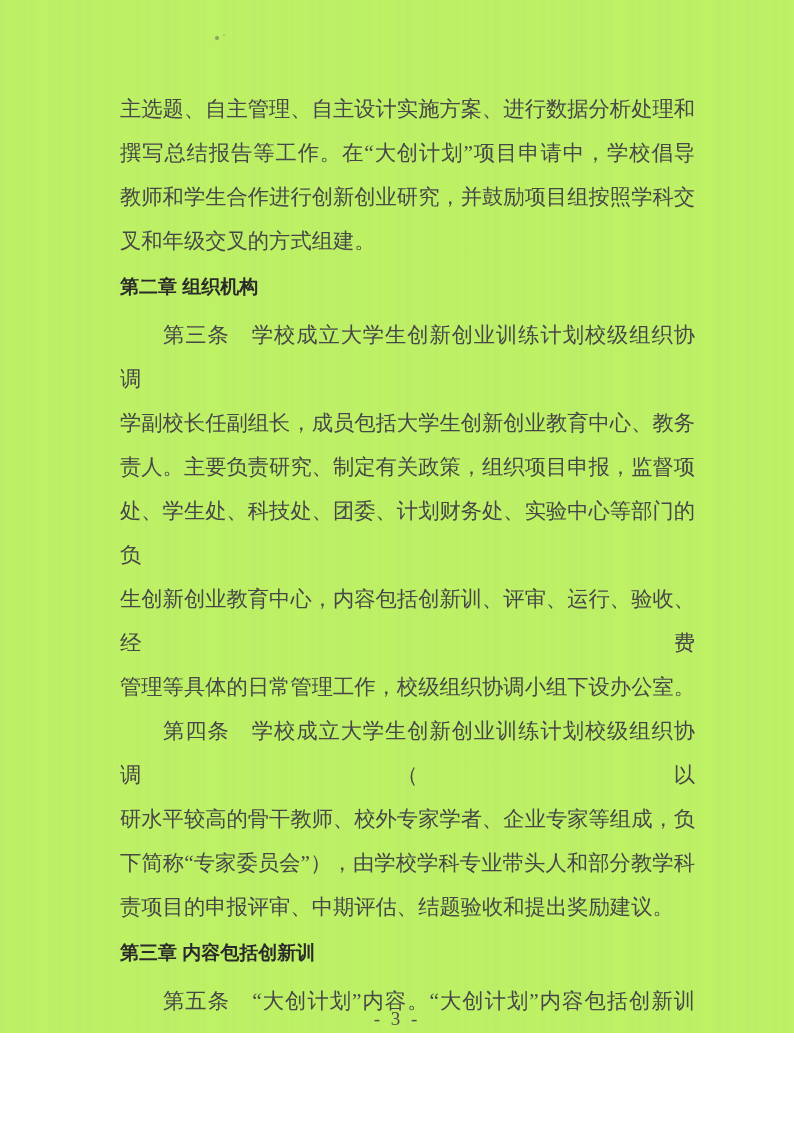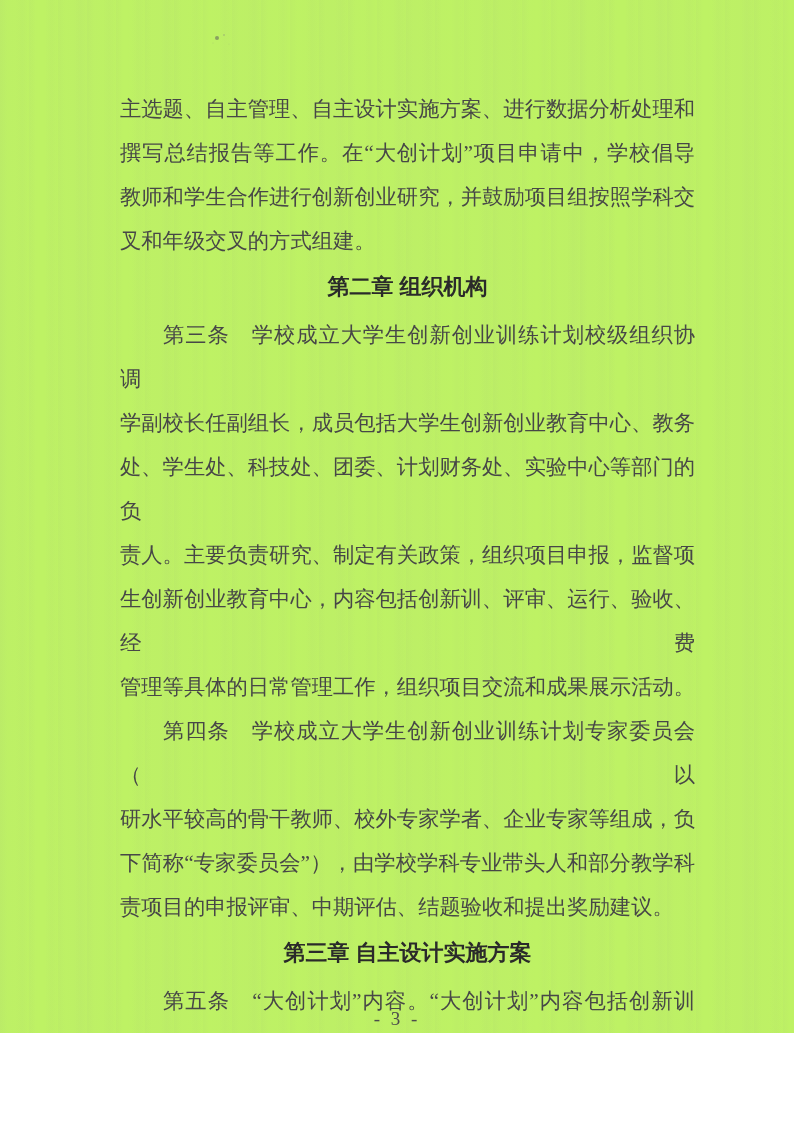--- a/index.html
+++ b/index.html
@@ -55,24 +55,24 @@
     font-family: Liberation Serif, serif;
   }
   .line.first {
     text-indent: 43px;
     font-family: Liberation Serif, serif;
   }
   .chapter {
     margin: 2px 0 4px 0;
     font-family: "Liberation Sans", sans-serif;
     font-weight: bold;
-    font-size: 22px;
+    font-size: 19px;
     line-height: 44px;
     color: #2a2a2a;
-    text-align: center;
+    text-align: left;
   }
   .page-number {
     position: absolute;
     top: 1005px;
     left: 0;
     width: 100%;
     text-align: center;
     font-size: 19px;
     line-height: 28px;
     letter-spacing: 3px;
@@ -118,34 +118,34 @@
       <span class="line">撰写总结报告等工作。在“大创计划”项目申请中，学校倡导</span>
       <span class="line">教师和学生合作进行创新创业研究，并鼓励项目组按照学科交</span>
       <span class="line last">叉和年级交叉的方式组建。</span>
     </p>
 
     <h2 class="chapter">第二章 组织机构</h2>
 
     <p>
       <span class="line first">第三条　学校成立大学生创新创业训练计划校级组织协调</span>
       <span class="line">学副校长任副组长，成员包括大学生创新创业教育中心、教务</span>
+      <span class="line">责人。主要负责研究、制定有关政策，组织项目申报，监督项</span>
       <span class="line">处、学生处、科技处、团委、计划财务处、实验中心等部门的负</span>
-      <span class="line">责人。主要负责研究、制定有关政策，组织项目申报，监督项</span>
       <span class="line">生创新创业教育中心，内容包括创新训、评审、运行、验收、经费</span>
-      <span class="line last">管理等具体的日常管理工作，组织项目交流和成果展示活动。</span>
+      <span class="line last">管理等具体的日常管理工作，校级组织协调小组下设办公室。</span>
     </p>
 
     <p>
-      <span class="line first">第四条　学校成立大学生创新创业训练计划专家委员会（以</span>
+      <span class="line first">第四条　学校成立大学生创新创业训练计划校级组织协调（以</span>
       <span class="line">研水平较高的骨干教师、校外专家学者、企业专家等组成，负</span>
       <span class="line">下简称“专家委员会”），由学校学科专业带头人和部分教学科</span>
       <span class="line last">责项目的申报评审、中期评估、结题验收和提出奖励建议。</span>
     </p>
 
-    <h2 class="chapter">第三章 自主设计实施方案</h2>
+    <h2 class="chapter">第三章 内容包括创新训</h2>
 
     <p>
       <span class="line first">第五条　“大创计划”内容。“大创计划”内容包括创新训</span>
       <span class="line last">练项目、创业训练项目和创业实践项目等三大类。</span>
     </p>
 
   </main>
 
   <div class="page-number">- 3 -</div>
 

